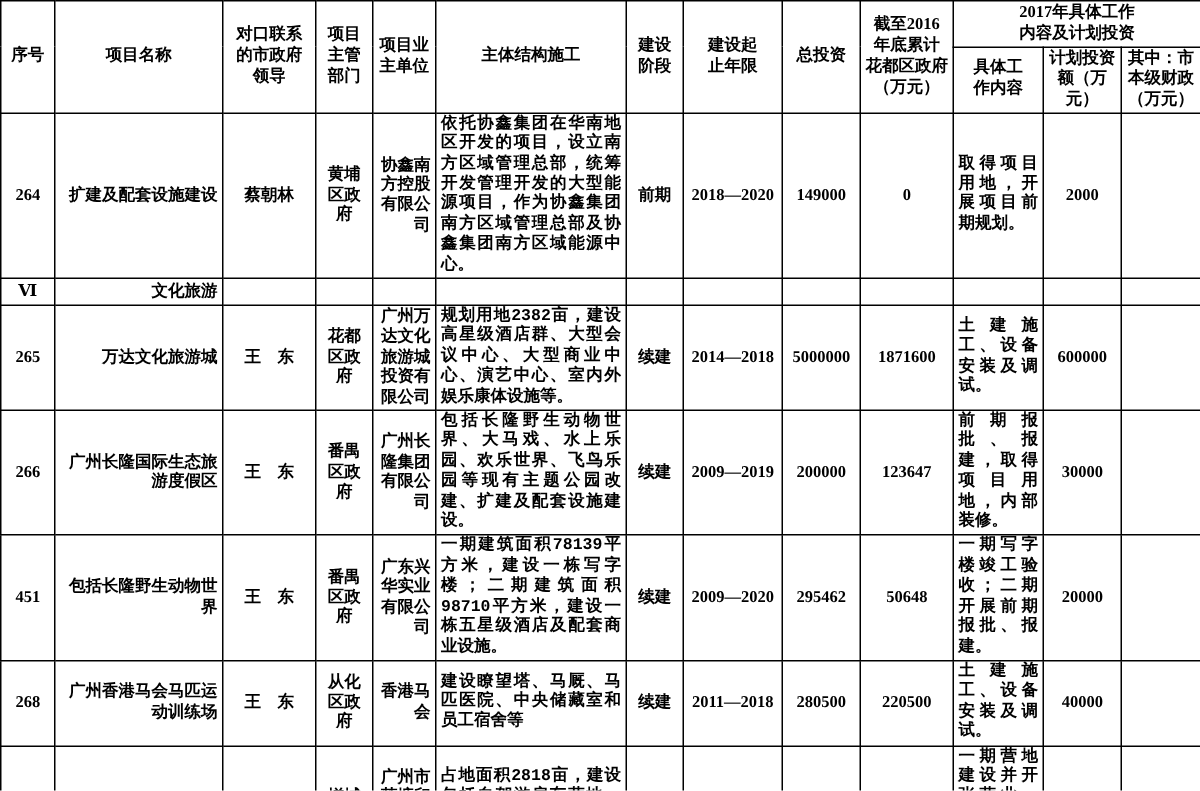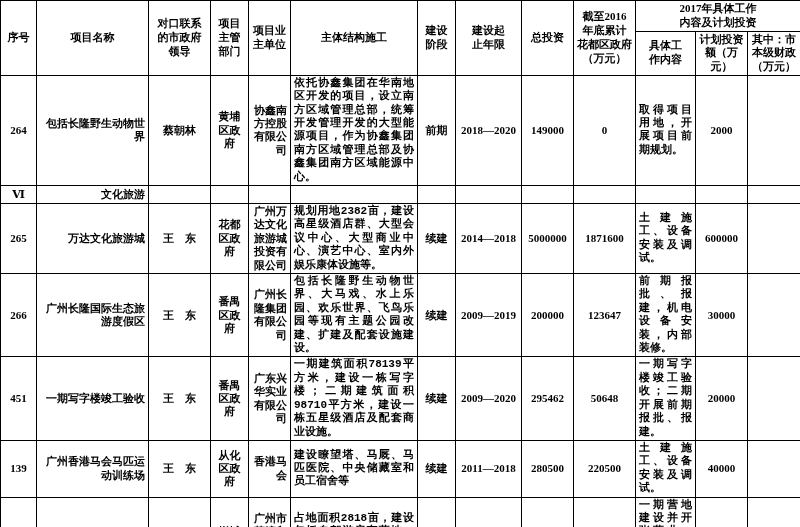--- a/index.html
+++ b/index.html
@@ -84,21 +84,21 @@
       <th>计划投资
 额（万元）</th>
       <th>其中：市
 本级财政
 （万元）</th>
     </tr>
   </thead>
   <tbody>
       <tr>
         <td class="col-seq">264</td>
-        <td class="col-name">包括长隆野生动物世界</td>
+        <td class="col-name">扩建及配套设施建设</td>
         <td class="col-leader">蔡朝林</td>
         <td class="col-dept">黄埔区政府</td>
         <td class="col-owner">协鑫南方控股有限公司</td>
         <td class="col-content">依托协鑫集团在华南地区开发的项目，设立南方区域管理总部，统筹开发管理开发的大型能源项目，作为协鑫集团南方区域管理总部及协鑫集团南方区域能源中心。</td>
         <td class="col-stage">前期</td>
         <td class="col-years">2018—2020</td>
         <td class="col-total">149000</td>
         <td class="col-cumulative">0</td>
         <td class="col-work">取得项目用地，开展项目前期规划。</td>
         <td class="col-planned">2000</td>
@@ -138,41 +138,41 @@
         <td class="col-seq">266</td>
         <td class="col-name">广州长隆国际生态旅游度假区</td>
         <td class="col-leader">王　东</td>
         <td class="col-dept">番禺区政府</td>
         <td class="col-owner">广州长隆集团有限公司</td>
         <td class="col-content">包括长隆野生动物世界、大马戏、水上乐园、欢乐世界、飞鸟乐园等现有主题公园改建、扩建及配套设施建设。</td>
         <td class="col-stage">续建</td>
         <td class="col-years">2009—2019</td>
         <td class="col-total">200000</td>
         <td class="col-cumulative">123647</td>
-        <td class="col-work">前期报批、报建，机电设备安装，内部装修。</td>
+        <td class="col-work">前期报批、报建，取得项目用地，内部装修。</td>
         <td class="col-planned">30000</td>
         <td class="col-municipal"></td>
       </tr>
       <tr>
         <td class="col-seq">451</td>
-        <td class="col-name">一期写字楼竣工验收</td>
+        <td class="col-name">包括长隆野生动物世界</td>
         <td class="col-leader">王　东</td>
         <td class="col-dept">番禺区政府</td>
         <td class="col-owner">广东兴华实业有限公司</td>
         <td class="col-content">一期建筑面积78139平方米，建设一栋写字楼；二期建筑面积98710平方米，建设一栋五星级酒店及配套商业设施。</td>
         <td class="col-stage">续建</td>
         <td class="col-years">2009—2020</td>
         <td class="col-total">295462</td>
         <td class="col-cumulative">50648</td>
         <td class="col-work">一期写字楼竣工验收；二期开展前期报批、报建。</td>
         <td class="col-planned">20000</td>
         <td class="col-municipal"></td>
       </tr>
       <tr>
-        <td class="col-seq">139</td>
+        <td class="col-seq">268</td>
         <td class="col-name">广州香港马会马匹运动训练场</td>
         <td class="col-leader">王　东</td>
         <td class="col-dept">从化区政府</td>
         <td class="col-owner">香港马会</td>
         <td class="col-content">建设瞭望塔、马厩、马匹医院、中央储藏室和员工宿舍等</td>
         <td class="col-stage">续建</td>
         <td class="col-years">2011—2018</td>
         <td class="col-total">280500</td>
         <td class="col-cumulative">220500</td>
         <td class="col-work">土建施工、设备安装及调试。</td>

